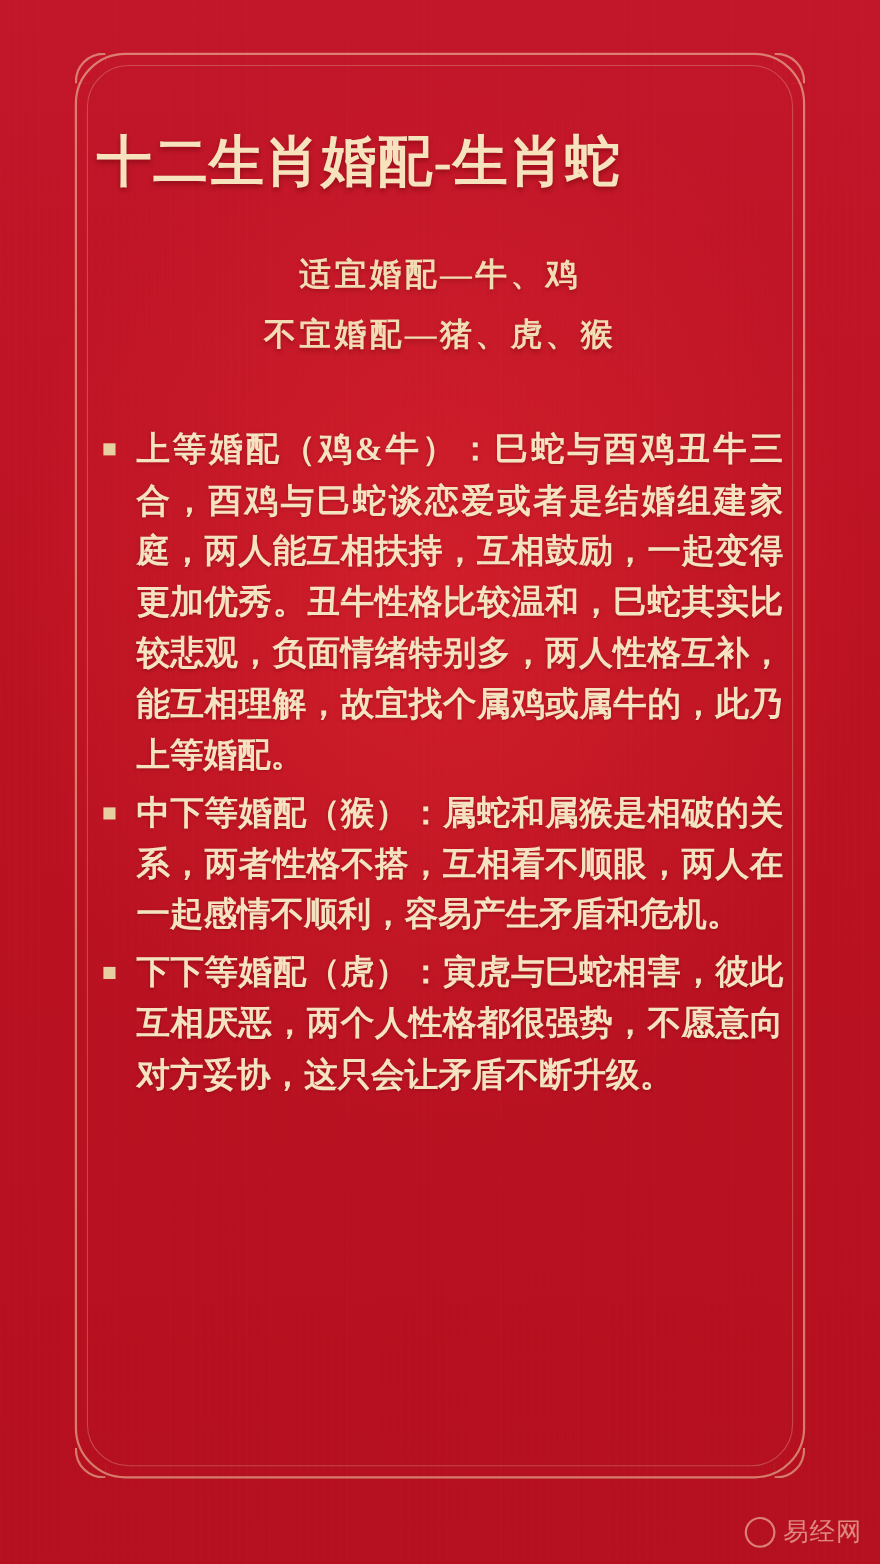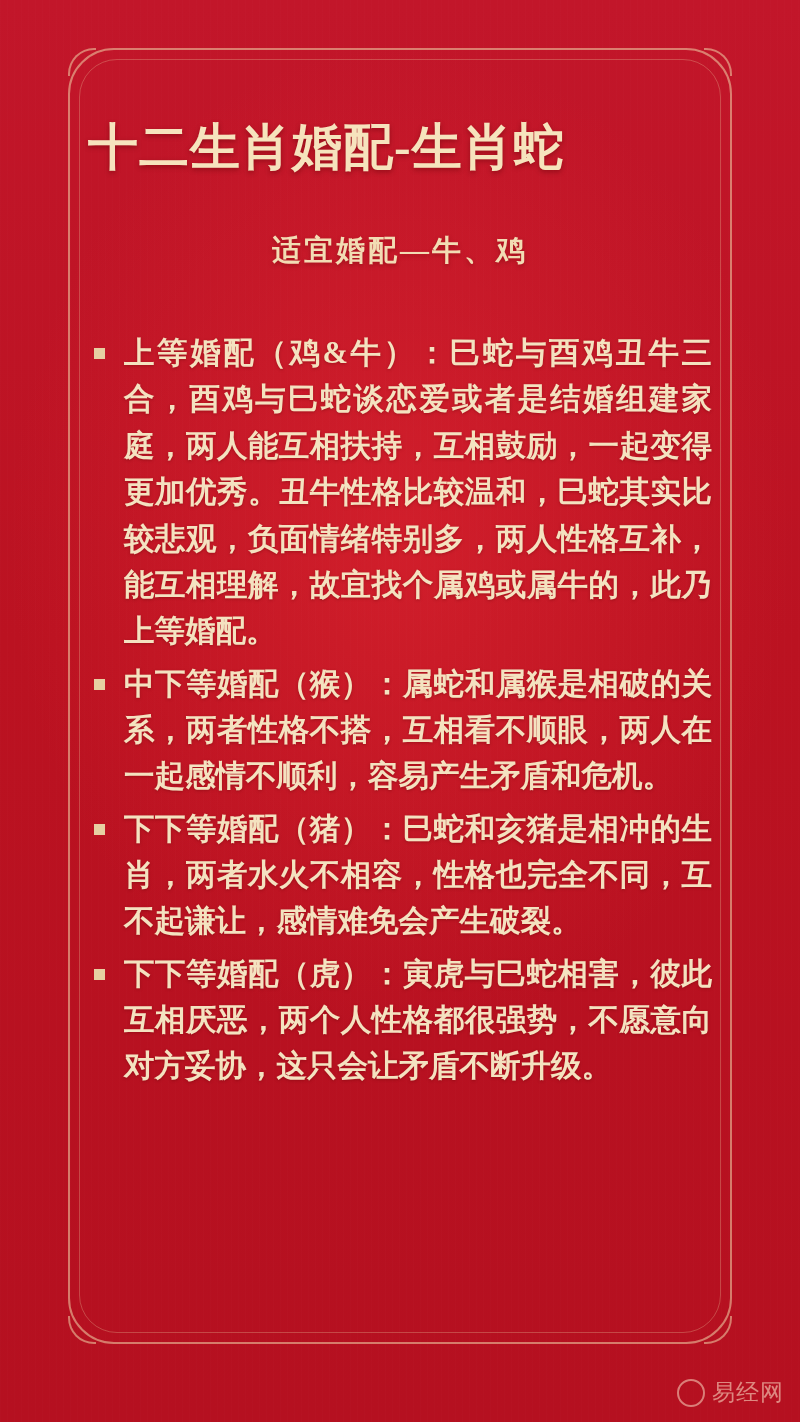--- a/index.html
+++ b/index.html
@@ -155,34 +155,31 @@
   <span class="corner bl"></span>
   <span class="corner br"></span>
 </div>
 
 <div class="content">
 
   <h1 class="title">十二生肖婚配-生肖蛇</h1>
 
   <div class="subtitle-block">
     <div class="subtitle">适宜婚配—牛、鸡</div>
+    <div class="subtitle">不宜婚配—猪、虎、猴</div>
   </div>
 
   <ul class="bullets">
     <li class="bullet">
       <span class="marker"></span>
       <span>上等婚配（鸡&amp;牛）：巳蛇与酉鸡丑牛三合，酉鸡与巳蛇谈恋爱或者是结婚组建家庭，两人能互相扶持，互相鼓励，一起变得更加优秀。丑牛性格比较温和，巳蛇其实比较悲观，负面情绪特别多，两人性格互补，能互相理解，故宜找个属鸡或属牛的，此乃上等婚配。</span>
     </li>
     <li class="bullet">
       <span class="marker"></span>
       <span>中下等婚配（猴）：属蛇和属猴是相破的关系，两者性格不搭，互相看不顺眼，两人在一起感情不顺利，容易产生矛盾和危机。</span>
-    </li>
-    <li class="bullet">
-      <span class="marker"></span>
-      <span>下下等婚配（猪）：巳蛇和亥猪是相冲的生肖，两者水火不相容，性格也完全不同，互不起谦让，感情难免会产生破裂。</span>
     </li>
     <li class="bullet">
       <span class="marker"></span>
       <span>下下等婚配（虎）：寅虎与巳蛇相害，彼此互相厌恶，两个人性格都很强势，不愿意向对方妥协，这只会让矛盾不断升级。</span>
     </li>
   </ul>
 
 </div>
 
 <div class="watermark">

